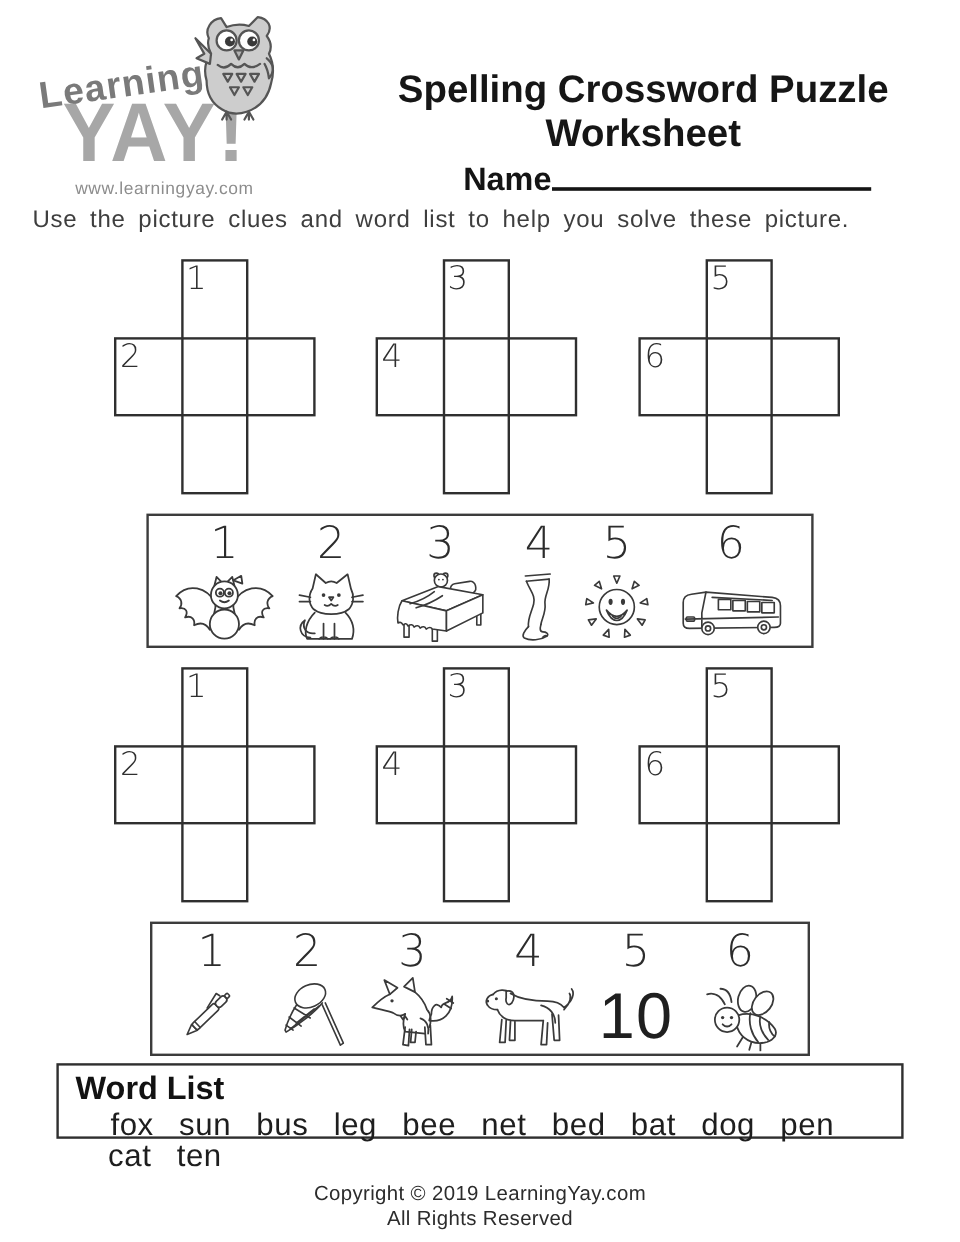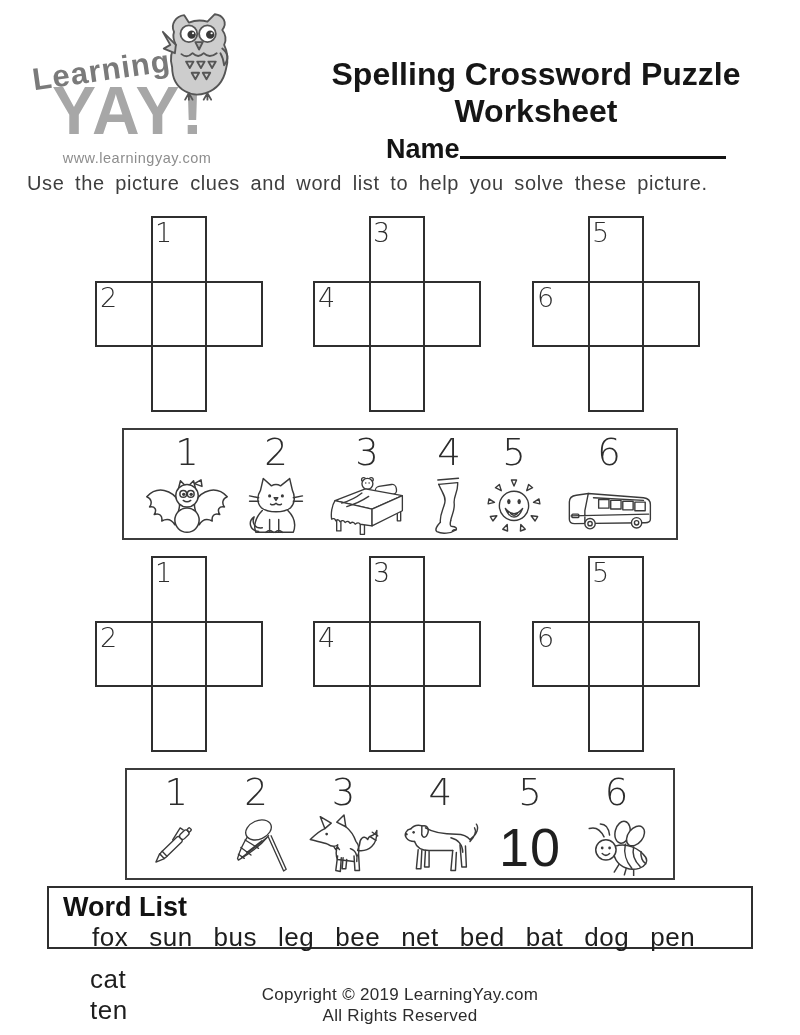--- a/index.html
+++ b/index.html
@@ -68,21 +68,21 @@
 
   .art { stroke:#3a3a3a; stroke-width:1.6; fill:none; stroke-linecap:round; stroke-linejoin:round; }
   .art .fw { fill:#ffffff; }
   .art .fd { fill:#3a3a3a; stroke:none; }
 
   
   .word-list { position:absolute; left:47px; top:886px; width:706px; height:63px; border:2px solid #2f2f2f; }
   .word-list-title { position:absolute; left:14px; top:4px; font-size:27px; font-weight:600; color:#121212; }
   .word-row { position:absolute; display:flex; column-gap:21px; font-size:26px; color:#1e1e1e; letter-spacing:0.5px; }
   .word-row-1 { left:43px; top:34px; }
-  .word-row-2 { left:41px; top:76px;flex-direction:column; }
+  .word-row-2 { left:41px; top:60px; }
 
   
   .footer { position:absolute; left:0; top:984px; width:100%; text-align:center;
             font-size:17px; line-height:21px; color:#2c2c2c; letter-spacing:0.3px; }
 </style>
 </head>
 <body>
 
 <div class="page">
 

